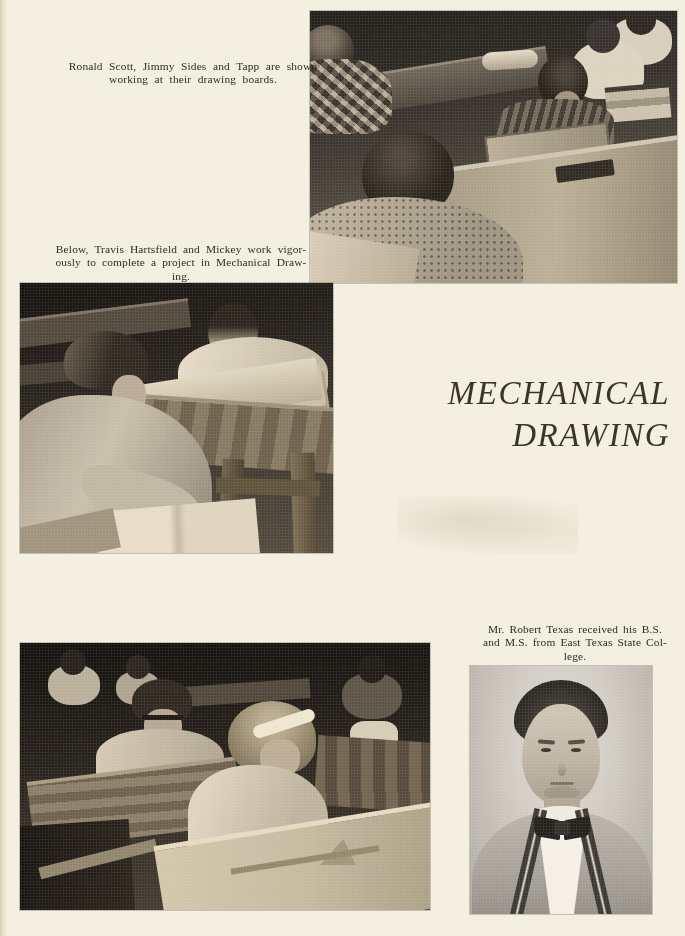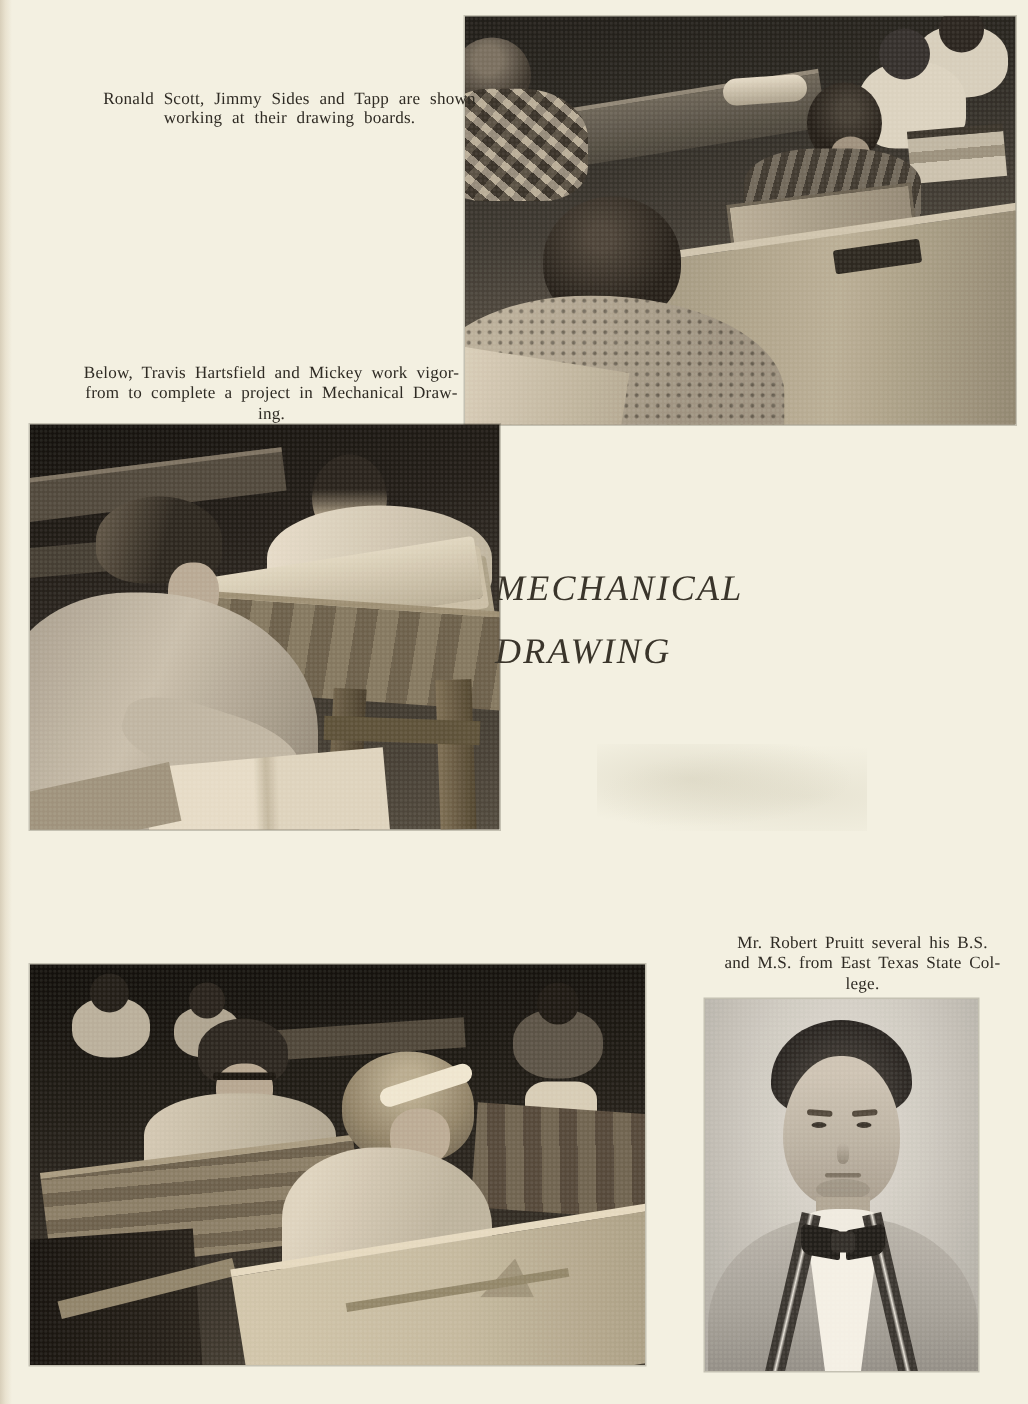--- a/index.html
+++ b/index.html
@@ -16,22 +16,22 @@
   .caption{
     position:absolute;color:#2f2b24;font-size:11.4px;line-height:13.4px;
     white-space:pre-line;letter-spacing:.15px;z-index:4;text-align:center;
   }
   #cap1{left:38px;top:60px;width:310px;word-spacing:3.5px;}
   #cap2{left:21px;top:243px;width:320px;word-spacing:3px;}
   #cap3{left:20px;top:612px;width:480px;word-spacing:3px;}
   #cap4{left:470px;top:623px;width:210px;word-spacing:2px;}
   .title{
     position:absolute;left:330px;top:372px;width:340px;margin:0;
-    text-align:left;font-style:italic;font-weight:normal;
-    font-size:24px;line-height:42px;letter-spacing:1.5px;
+    text-align:right;font-style:italic;font-weight:normal;
+    font-size:33px;line-height:42px;letter-spacing:1.5px;
     color:#3a352b;white-space:pre-line;z-index:4;
   }
   .ghost{ 
     position:absolute;left:398px;top:496px;width:180px;height:58px;z-index:1;
     background:
       radial-gradient(ellipse at 35% 40%, rgba(168,160,132,.22), rgba(168,160,132,0) 65%),
       radial-gradient(ellipse at 78% 60%, rgba(168,160,132,.15), rgba(168,160,132,0) 70%);
   }
   figure.photo{
     position:absolute;margin:0;overflow:hidden;z-index:3;
@@ -161,21 +161,21 @@
     <div class="s a-shirt2"></div>
     <div class="s a-board2"></div>
     <div class="s a-desk"></div>
     <div class="s a-pencilbox"></div>
     <div class="s a-head1"></div>
     <div class="s a-shirt1"></div>
     <div class="s a-papers"></div>
   </figure>
 
   <div class="caption" id="cap2">Below, Travis Hartsfield and Mickey work vigor-
-from to complete a project in Mechanical Draw-
+ously to complete a project in Mechanical Draw-
 ing.</div>
 
   <figure class="photo" id="photo2">
     <div class="s b-backbar"></div>
     <div class="s b-backbar2"></div>
     <div class="s b-head2"></div>
     <div class="s b-shirt2"></div>
     <div class="s b-papers"></div>
     <div class="s b-desk"></div>
     <div class="s b-leg1"></div>
@@ -214,21 +214,21 @@
     <div class="s c-slat"></div>
     <div class="s c-girlhair"></div>
     <div class="s c-headband"></div>
     <div class="s c-girlface"></div>
     <div class="s c-cardigan"></div>
     <div class="s c-board"></div>
     <div class="s c-triangle"></div>
     <div class="s c-tsquare"></div>
   </figure>
 
-  <div class="caption" id="cap4">Mr. Robert Pruitt several his B.S.
+  <div class="caption" id="cap4">Mr. Robert Texas received his B.S.
 and M.S. from East Texas State Col-
 lege.</div>
 
   <figure class="photo" id="photo4">
     <div class="s p-hair"></div>
     <div class="s p-face"></div>
     <div class="s p-browL"></div>
     <div class="s p-browR"></div>
     <div class="s p-eyeL"></div>
     <div class="s p-eyeR"></div>

